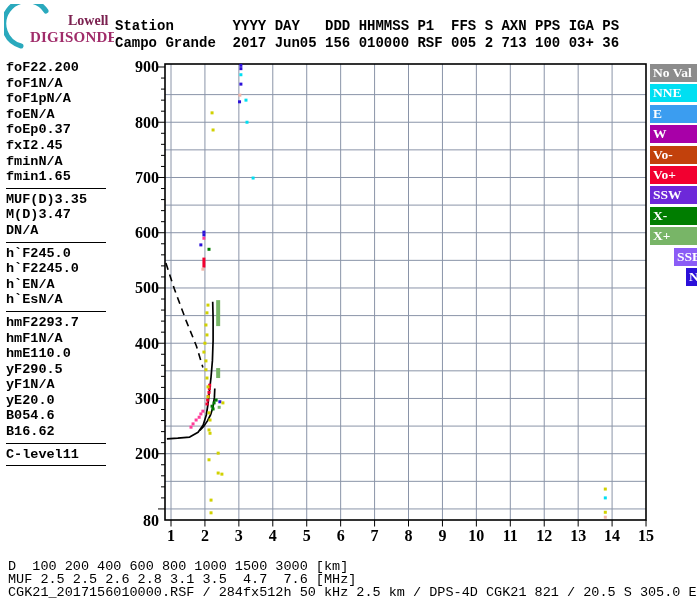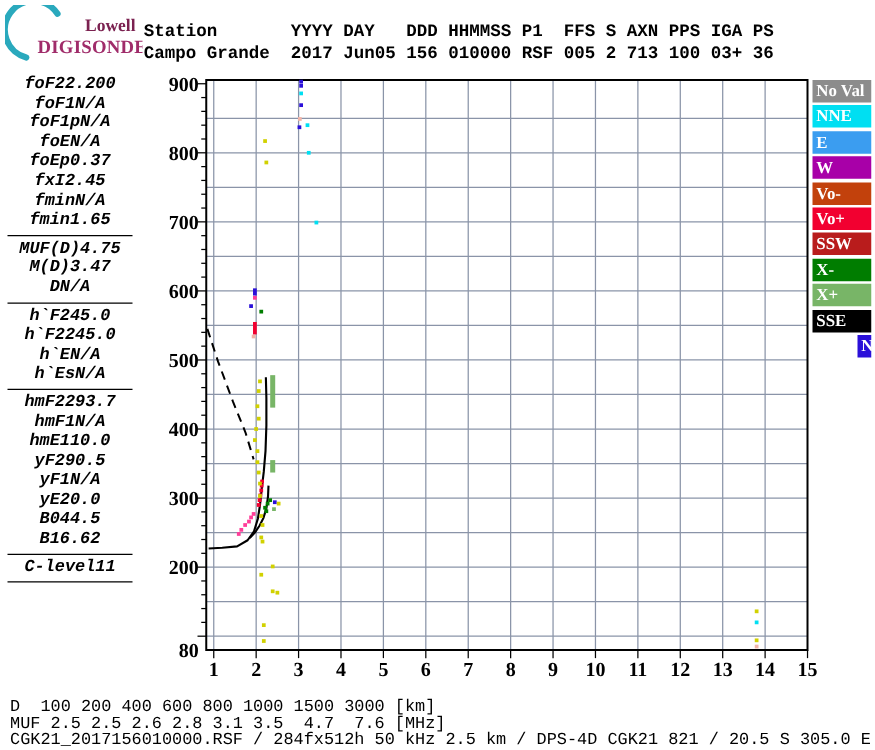--- a/index.html
+++ b/index.html
@@ -7,21 +7,21 @@
          font-family:"Liberation Mono",monospace;}
   
   #logo{position:absolute;left:4px;top:4px;width:110px;height:50px;}
   
   #header{position:absolute;left:115px;top:18px;}
   #header pre{margin:0;font:700 14px/17px "Liberation Mono",monospace;color:#000;white-space:pre;}
   
   #panel{position:absolute;left:6px;top:60px;width:100px;font:700 13.5px/15.6px "Liberation Mono",monospace;color:#000;}
   .panel-group{padding-bottom:3px;margin-bottom:3px;}
   .panel-group.sep{border-bottom:1px solid #000;}
-  .panel-row{display:flex;justify-content:center;height:15.6px;font-style:italic;}
+  .panel-row{display:flex;justify-content:flex-start;height:15.6px;}
   .panel-row .lab{white-space:pre;}
   .panel-row .val{white-space:pre;}
   
   #legend{position:absolute;left:650px;top:64px;width:47px;}
   .legend-item{height:18px;margin-bottom:2.4px;color:#fff;
       font:700 13.5px/17px "Liberation Serif",serif;padding-left:3px;box-sizing:border-box;
       letter-spacing:0px;white-space:nowrap;}
   
   #plot{position:absolute;left:0;top:0;}
   
@@ -78,21 +78,21 @@
           <span class="val">N/A</span>
         </div>
         <div class="panel-row">
           <span class="lab">fmin</span>
           <span class="val">1.65</span>
         </div>
       </div>
       <div class="panel-group sep">
         <div class="panel-row">
           <span class="lab">MUF(D)</span>
-          <span class="val">4.75</span>
+          <span class="val">3.35</span>
         </div>
         <div class="panel-row">
           <span class="lab">M(D)</span>
           <span class="val">3.47</span>
         </div>
         <div class="panel-row">
           <span class="lab">D</span>
           <span class="val">N/A</span>
         </div>
       </div>
@@ -134,21 +134,21 @@
         <div class="panel-row">
           <span class="lab">yF1</span>
           <span class="val">N/A</span>
         </div>
         <div class="panel-row">
           <span class="lab">yE</span>
           <span class="val">20.0</span>
         </div>
         <div class="panel-row">
           <span class="lab">B0</span>
-          <span class="val">44.5</span>
+          <span class="val">54.6</span>
         </div>
         <div class="panel-row">
           <span class="lab">B1</span>
           <span class="val">6.62</span>
         </div>
       </div>
       <div class="panel-group sep">
         <div class="panel-row">
           <span class="lab">C-level</span>
           <span class="val">11</span>
@@ -361,23 +361,23 @@
       </g>
     </svg>
 
   <div id="legend">
       <div class="legend-item" style="background: rgb(140, 140, 140);">No Val</div>
       <div class="legend-item" style="background: rgb(0, 223, 242);">NNE</div>
       <div class="legend-item" style="background: rgb(59, 157, 240);">E</div>
       <div class="legend-item" style="background: rgb(168, 0, 168);">W</div>
       <div class="legend-item" style="background: #c2410c;">Vo-</div>
       <div class="legend-item" style="background: rgb(242, 0, 48);">Vo+</div>
-      <div class="legend-item" style="background: #b91c1c;">SSW</div>
+      <div class="legend-item" style="background: #6d28d9;">SSW</div>
       <div class="legend-item" style="background: rgb(0, 125, 0);">X-</div>
       <div class="legend-item" style="background: rgb(120, 181, 103);">X+</div>
-      <div class="legend-item" style="background: #000000;">SSE</div>
+      <div class="legend-item" style="background: #8b5cf6; margin-left: 24px;">SSE</div>
       <div class="legend-item" style="background: rgb(43, 16, 217); margin-left: 36px;">NNW</div>
     </div>
 
   <pre id="drow" class="bottomrow">D  100 200 400 600 800 1000 1500 3000 [km]</pre>
   <pre id="mufrow" class="bottomrow">MUF 2.5 2.5 2.6 2.8 3.1 3.5  4.7  7.6 [MHz]</pre>
   <pre id="inforow" class="bottomrow">CGK21_2017156010000.RSF / 284fx512h 50 kHz 2.5 km / DPS-4D CGK21 821 / 20.5 S 305.0 E Ion2Png 1.3.20</pre>
 </div>
 
 </body></html>

